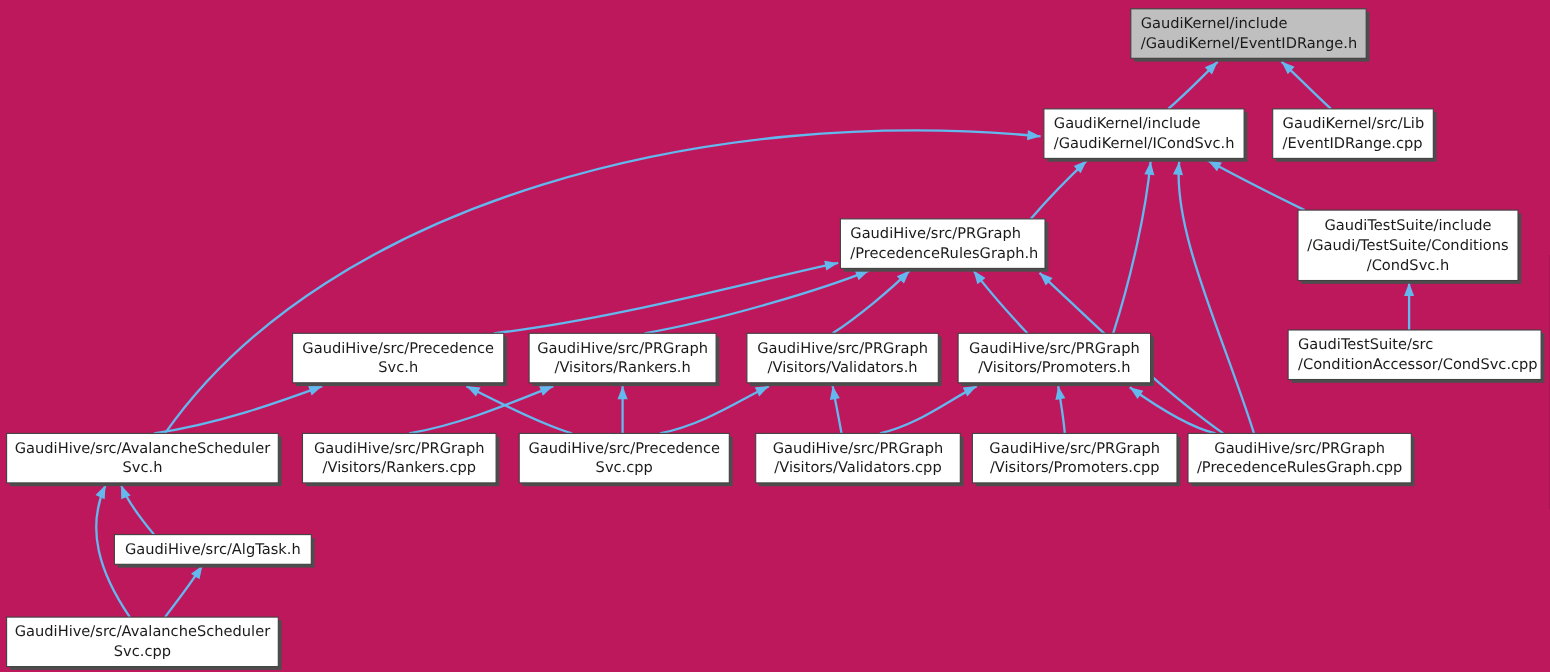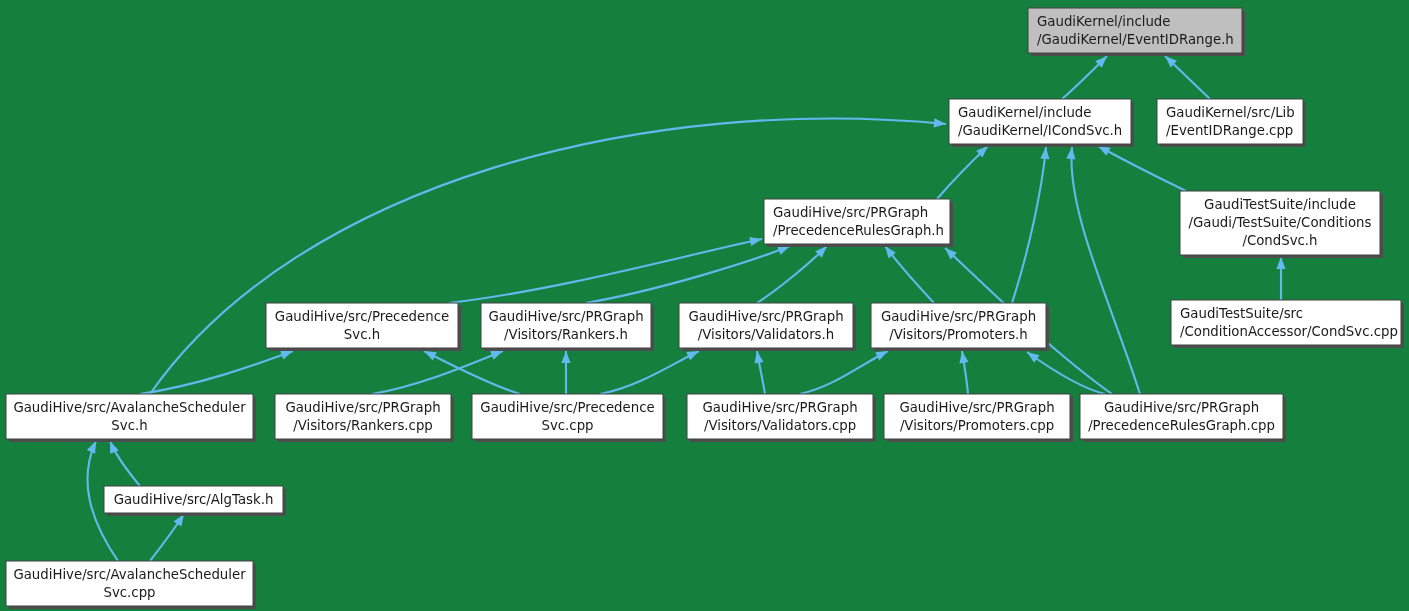--- a/index.html
+++ b/index.html
@@ -4,21 +4,21 @@
 <style>
   html, body {
     margin: 0;
     padding: 0;
     background: #000000;
   }
   #graph-root {
     position: relative;
     width: 1409px;
     height: 611px;
-    background: #15803d;
+    background: #be185d;
     overflow: hidden;
     font-family: "DejaVu Sans", sans-serif;
   }
   svg#graph-svg {
     position: absolute;
     top: 0; left: 0;
     width: 1409px;
     height: 611px;
     display: block;
   }

